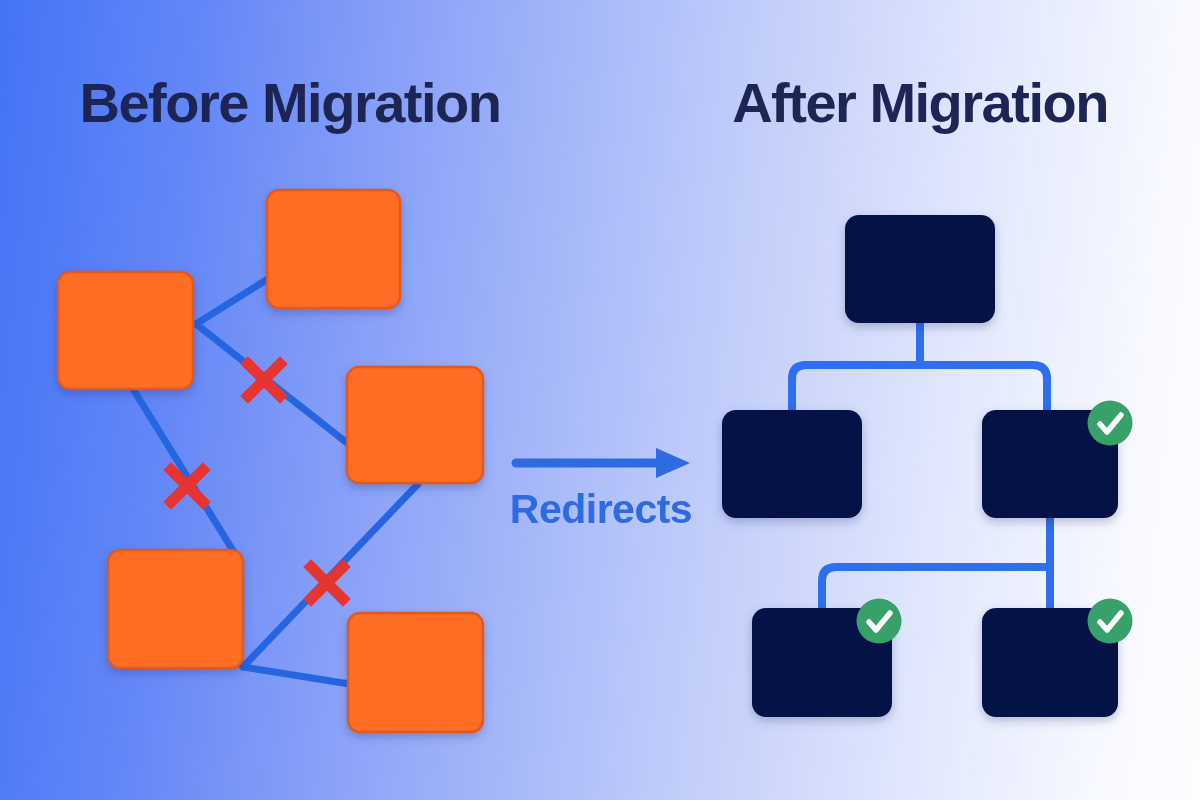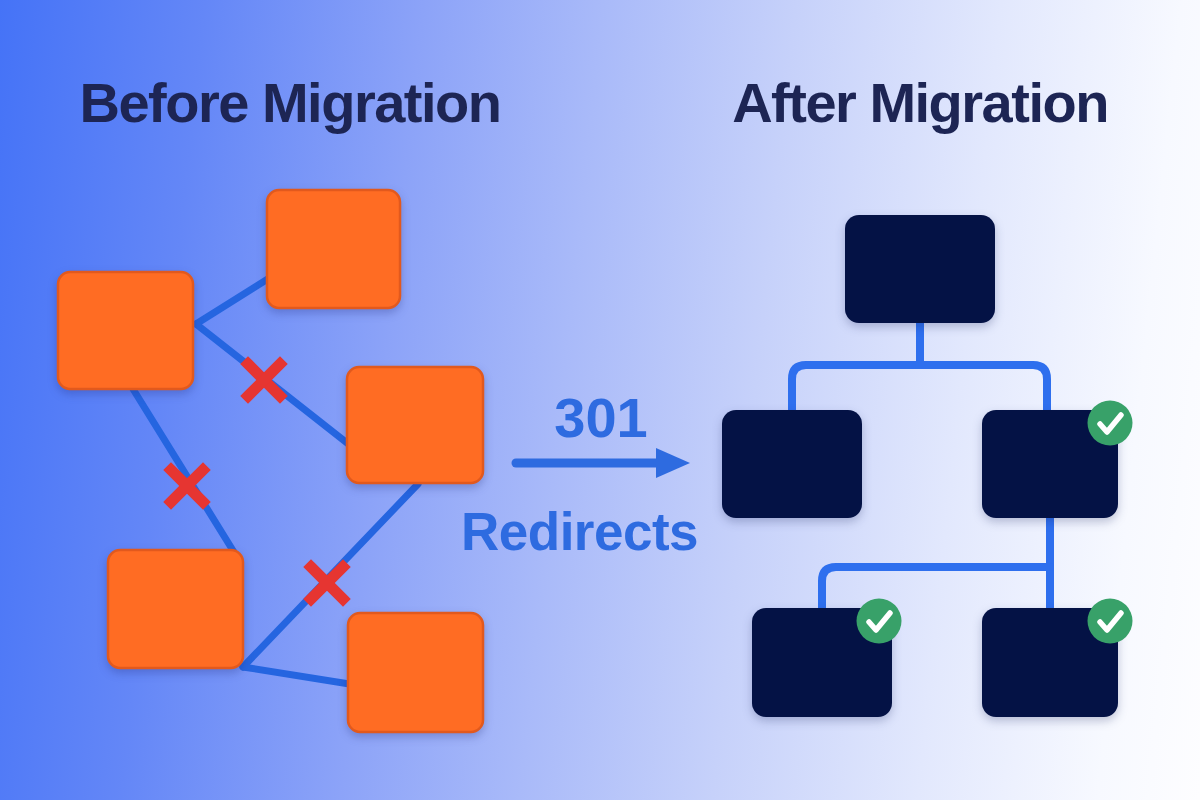--- a/index.html
+++ b/index.html
@@ -19,21 +19,21 @@
     color:#1d2554;white-space:nowrap;
   }
   .title.before{left:10px;width:560px;}
   .title.after{left:640px;width:560px;}
   .redirect-code{
     position:absolute;left:481px;top:390px;width:240px;height:56px;line-height:56px;
     text-align:center;font-size:56px;font-weight:800;color:#2e6be0;letter-spacing:0px;
   }
   .redirect-label{
     position:absolute;left:461px;top:484px;width:280px;height:50px;line-height:50px;
-    font-size:53px;font-weight:800;color:#2e6be0;letter-spacing:-0.5px;margin-top:23px;
+    text-align:center;font-size:41px;font-weight:800;color:#2e6be0;letter-spacing:-0.5px;
   }
   .old-links line{stroke:#2565e0;stroke-width:7;stroke-linecap:round;}
   .x-mark line{stroke:#e63531;stroke-width:11;stroke-linecap:square;}
   .old-nodes rect{fill:#ff6c23;stroke:#e2591d;stroke-width:2.5;}
   .old-nodes{filter:drop-shadow(0 4px 4px rgba(30,40,120,0.28));}
   .tree-links path{stroke:#2e6fee;stroke-width:8;fill:none;stroke-linecap:round;}
   .new-nodes rect{fill:#041245;}
   .new-nodes{filter:drop-shadow(0 4px 5px rgba(20,30,90,0.25));}
   .check-badge circle{fill:#38a169;}
   .check-badge path{stroke:#ffffff;stroke-width:5.5;fill:none;stroke-linecap:round;stroke-linejoin:round;}
@@ -105,15 +105,14 @@
       <path d="M -10 1 L -3 9 L 11 -8"></path>
     </g>
     <g class="check-badge" transform="translate(1110,621)">
       <circle r="22.5"></circle>
       <path d="M -10 1 L -3 9 L 11 -8"></path>
     </g>
   </svg>
 
   <div class="title after">After Migration</div>
   <div class="title before">Before Migration</div>
-  <div class="redirect-code">301</div>
   <div class="redirect-label">Redirects</div>
 </div>
 
 </body></html>

